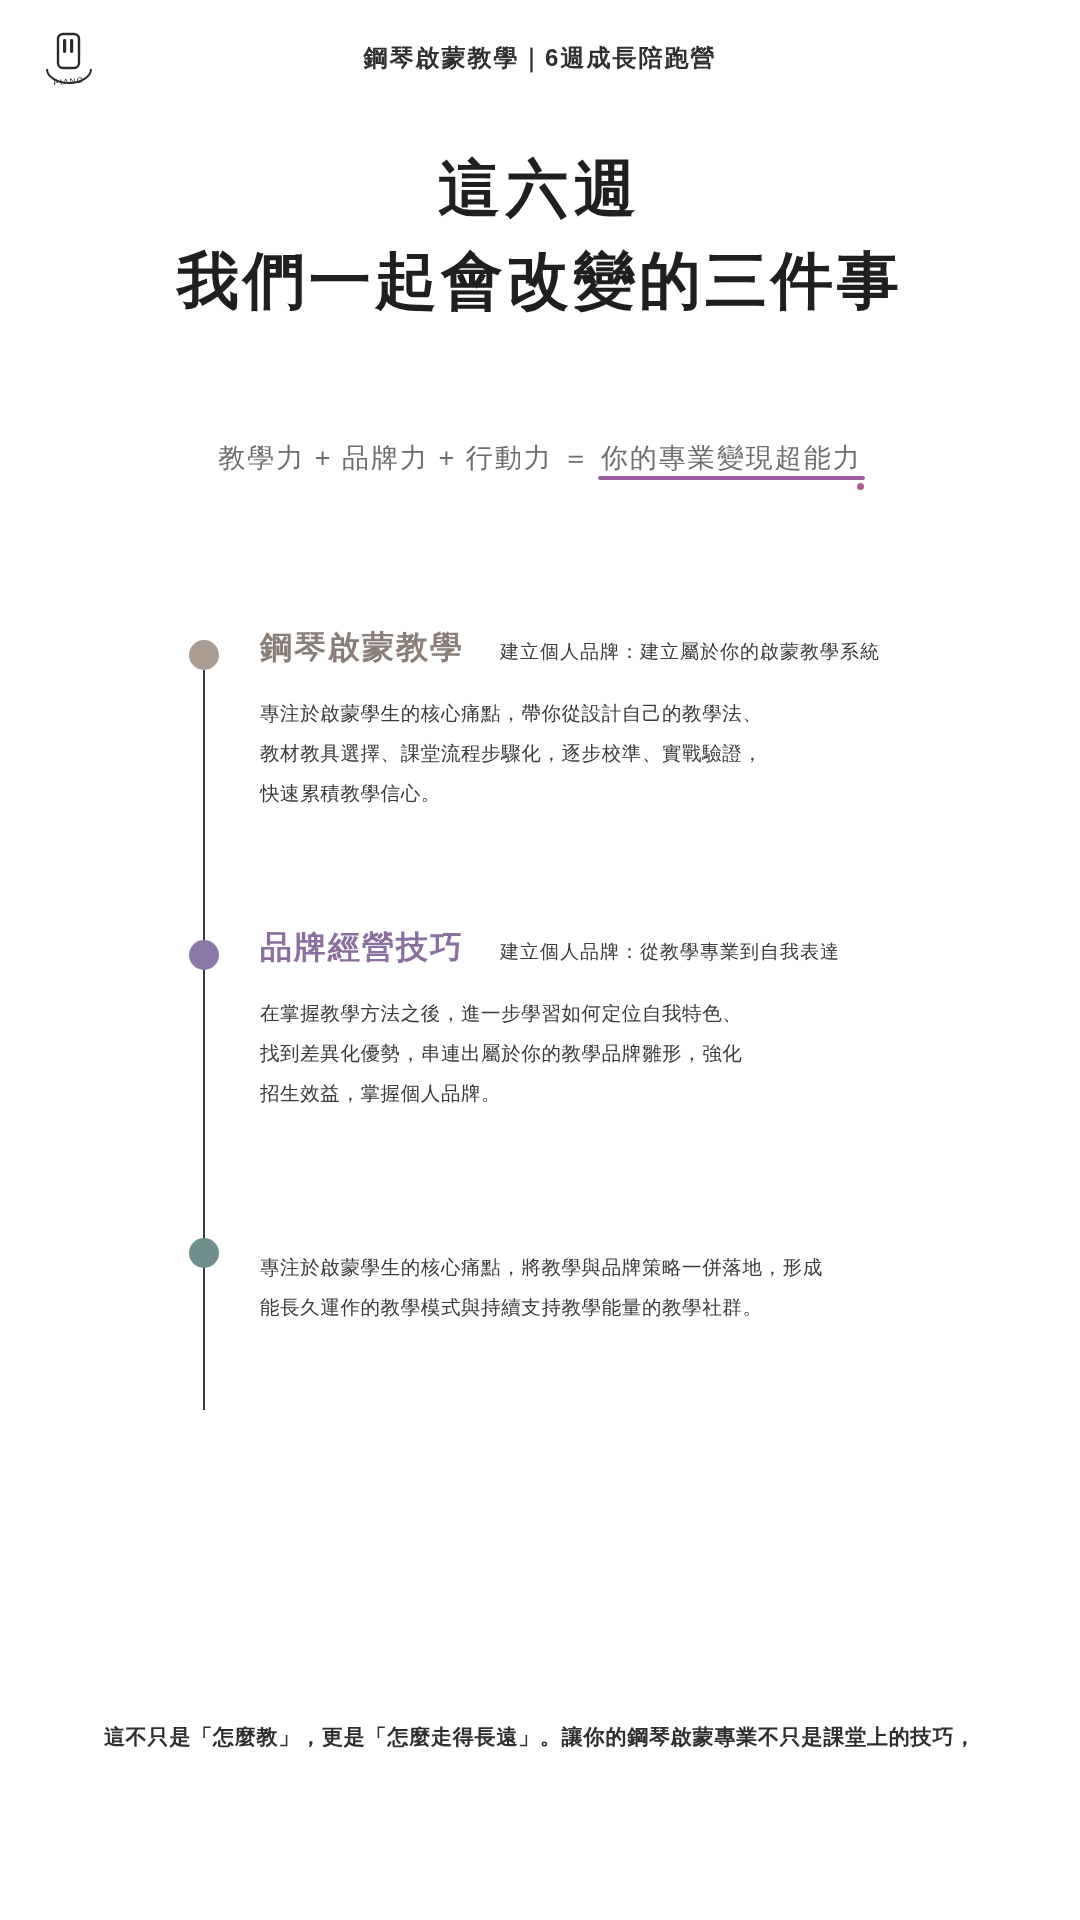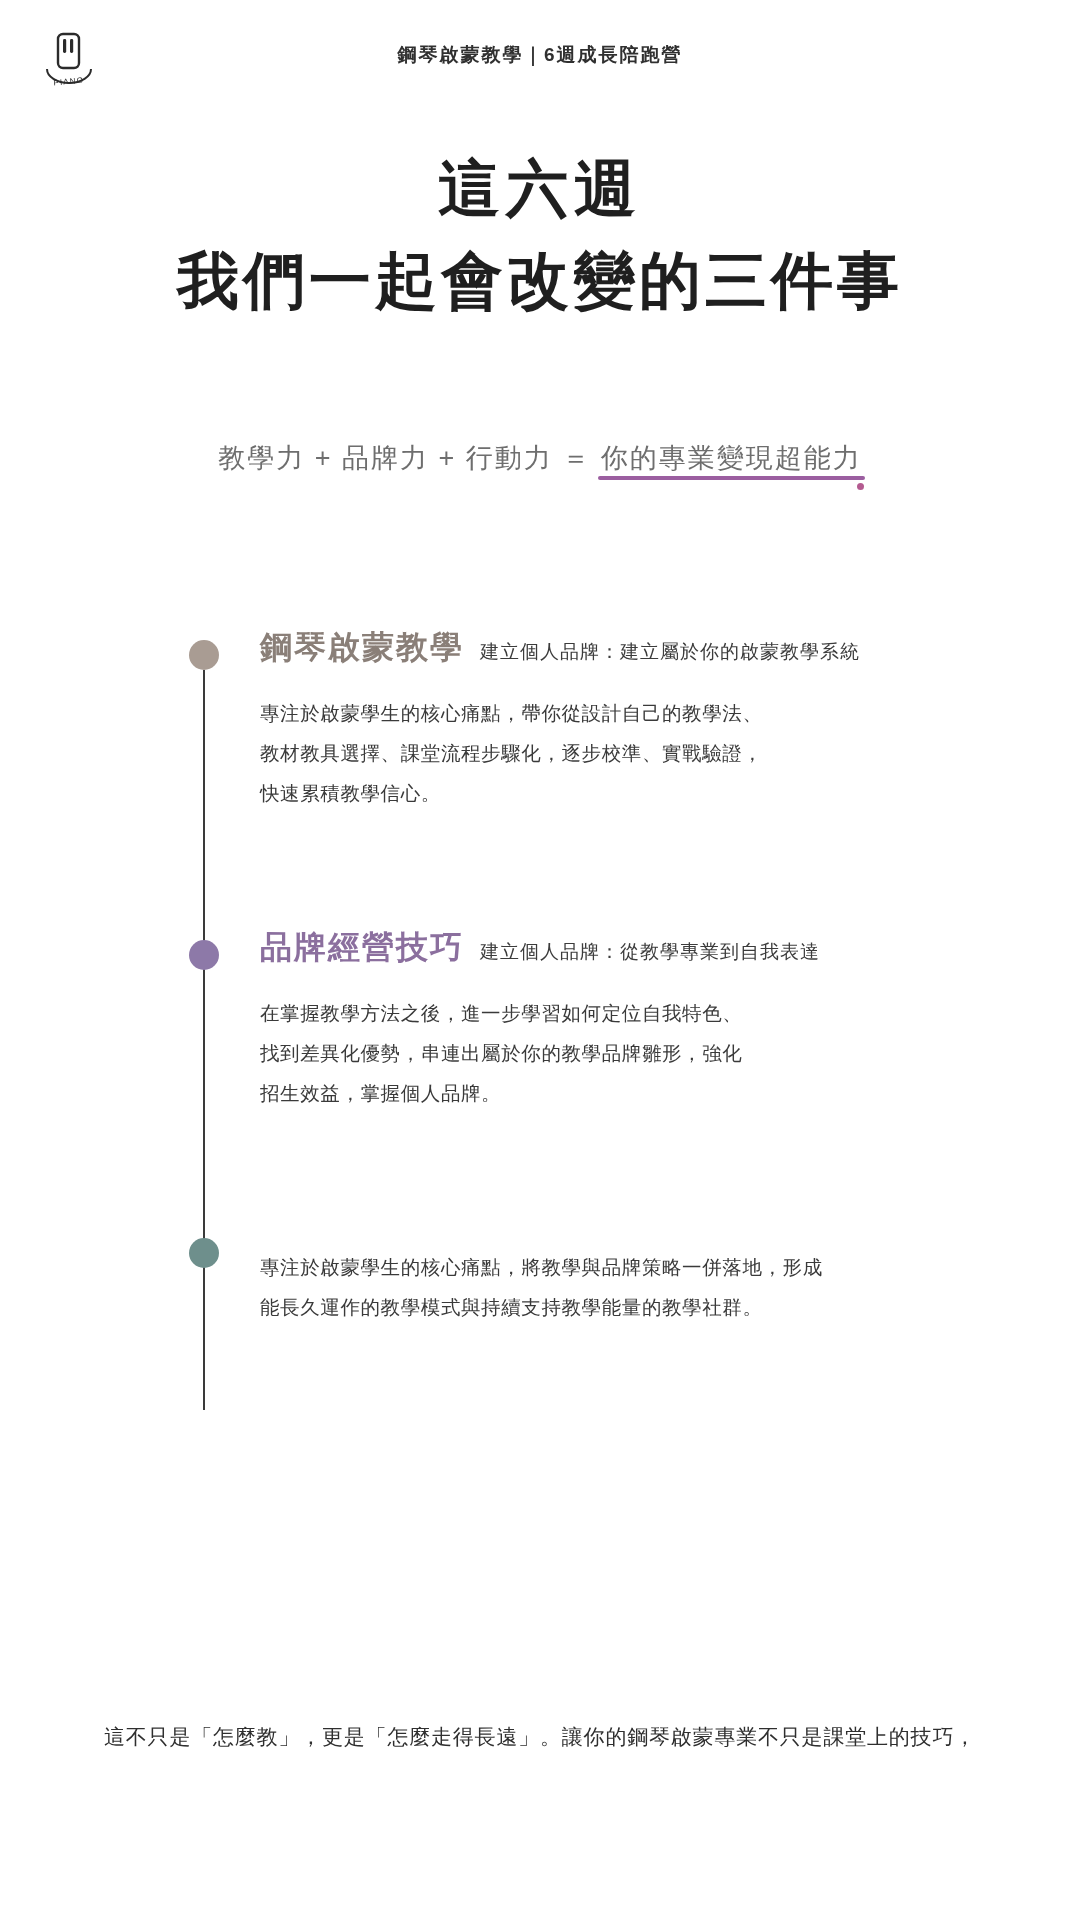--- a/index.html
+++ b/index.html
@@ -32,21 +32,21 @@
     height: 66px;
   }
   .logo svg { display: block; }
 
   .header-title {
     position: absolute;
     top: 42px;
     left: 0;
     width: 1080px;
     text-align: center;
-    font-size: 19px;
+    font-size: 24px;
     letter-spacing: 2px;
     font-weight: 700;
     color: #303030;
   }
 
   
   .hero {
     position: absolute;
     top: 150px;
     left: 0;
@@ -139,21 +139,21 @@
   }
   .tl-body {
     position: absolute;
     left: 260px;
     top: -14px;
     width: 760px;
   }
   .tl-headrow {
     display: flex;
     align-items: baseline;
-    gap: 16px;
+    gap: 36px;
     text-align: center;
   }
   .tl-title {
     font-size: 32px;
     font-weight: 800;
     letter-spacing: 2px;
     white-space: nowrap;
   }
   .tl-sub {
     font-size: 19px;
@@ -176,21 +176,21 @@
     left: 0;
     top: 1715px;
     width: 1080px;
     text-align: center;
   }
   .footer-line {
     font-size: 21px;
     line-height: 2.1;
     color: #2f2f2f;
     letter-spacing: 0.8px;
-    font-weight: 400;
+    font-weight: 700;
   }
 </style>
 </head>
 <body>
 
 <div class="header">
 
   <div class="logo">
     <svg width="66" height="66" viewBox="0 0 66 66" xmlns="http://www.w3.org/2000/svg">
       <rect x="22" y="6" width="21" height="34" rx="5" fill="none" stroke="#2b2b2b" stroke-width="2.4"></rect>

